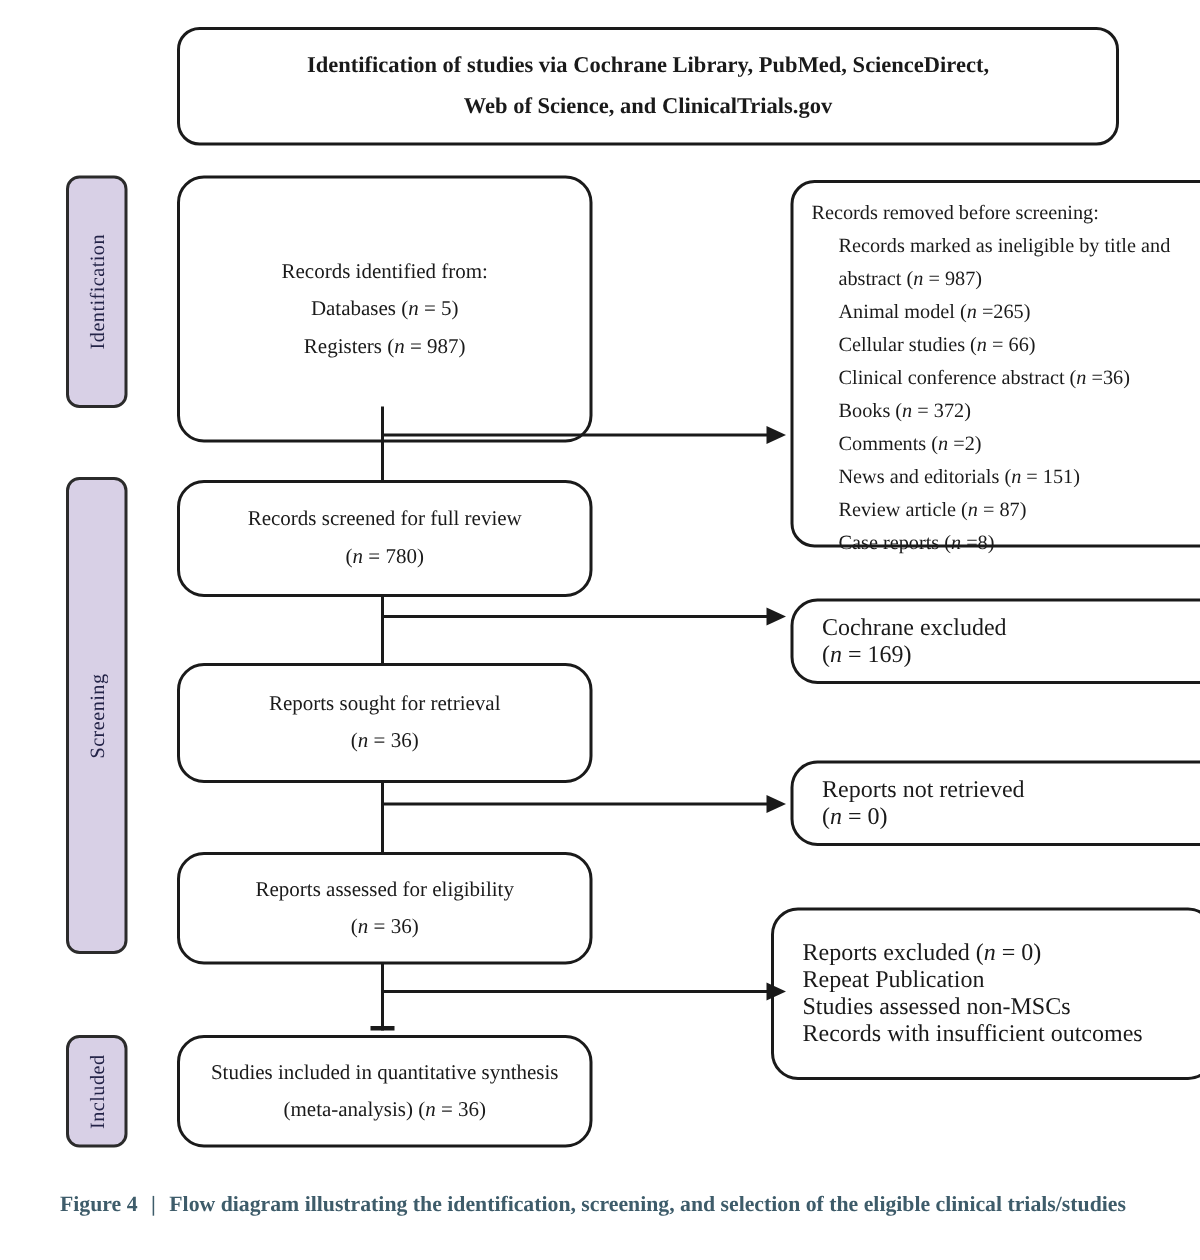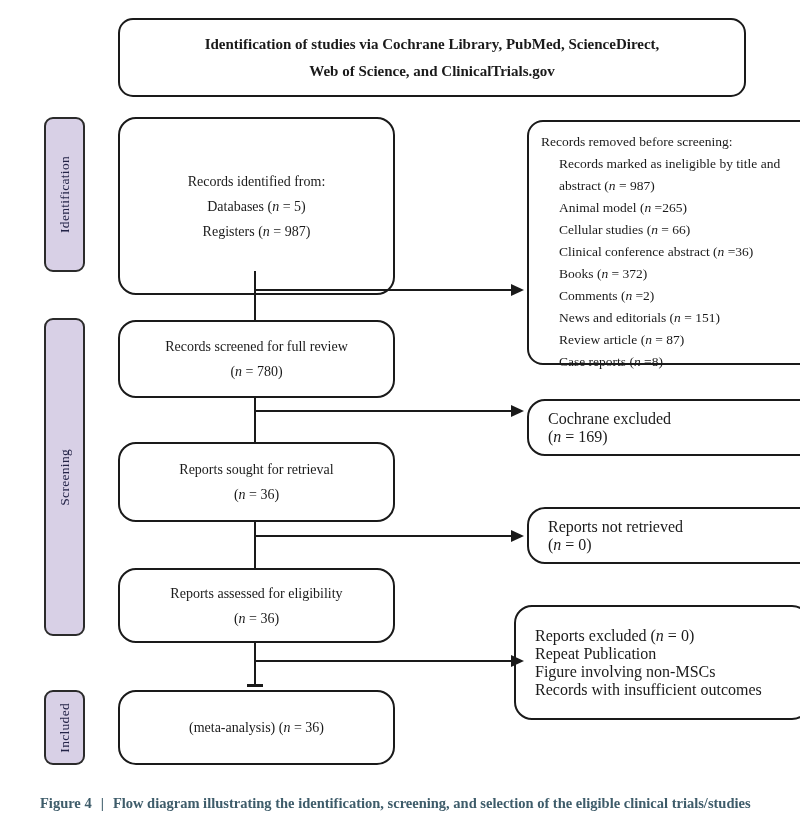--- a/index.html
+++ b/index.html
@@ -77,20 +77,21 @@
     <div class="line">Reports sought for retrieval</div>
     <div class="line">(<i>n</i> = 36)</div>
   </div>
 
   <div class="box center-box" style="left:88px;top:568px;width:277px;height:75px;">
     <div class="line">Reports assessed for eligibility</div>
     <div class="line">(<i>n</i> = 36)</div>
   </div>
 
   <div class="box center-box" style="left:88px;top:690px;width:277px;height:75px;">
+    <div class="line">Studies included in quantitative synthesis</div>
     <div class="line">(meta-analysis) (<i>n</i> = 36)</div>
   </div>
 
   <div class="box side-box" style="left:497px;top:120px;width:296px;height:245px;">
     <div class="t">Records removed before screening:</div>
     <div class="t indent">Records marked as ineligible by title and abstract (<i>n</i> = 987)</div>
     <div class="t indent">Animal model (<i>n</i> =265)</div>
     <div class="t indent">Cellular studies (<i>n</i> = 66)</div>
     <div class="t indent">Clinical conference abstract (<i>n</i> =36)</div>
     <div class="t indent">Books (<i>n</i> = 372)</div>
@@ -106,21 +107,21 @@
   </div>
 
   <div class="box pad-left" style="left:497px;top:507px;width:296px;height:57px;">
     <div class="t">Reports not retrieved</div>
     <div class="t">(<i>n</i> = 0)</div>
   </div>
 
   <div class="box pad-left" style="left:484px;top:605px;width:296px;height:115px;">
     <div class="t">Reports excluded (<i>n</i> = 0)</div>
     <div class="t">Repeat Publication</div>
-    <div class="t">Figure involving non-MSCs</div>
+    <div class="t">Studies assessed non-MSCs</div>
     <div class="t">Records with insufficient outcomes</div>
   </div>
 
   <div class="vline" style="left:224px;top:271px;height:49px;"></div>
   <div class="vline" style="left:224px;top:397px;height:45px;"></div>
   <div class="vline" style="left:224px;top:521px;height:47px;"></div>
   <div class="vline" style="left:224px;top:642px;height:45px;"></div>
   <div class="tbar" style="left:217px;top:684px;width:16px;height:3px;"></div>
 
   <div class="hline" style="left:225px;top:289px;width:257px;"></div>

